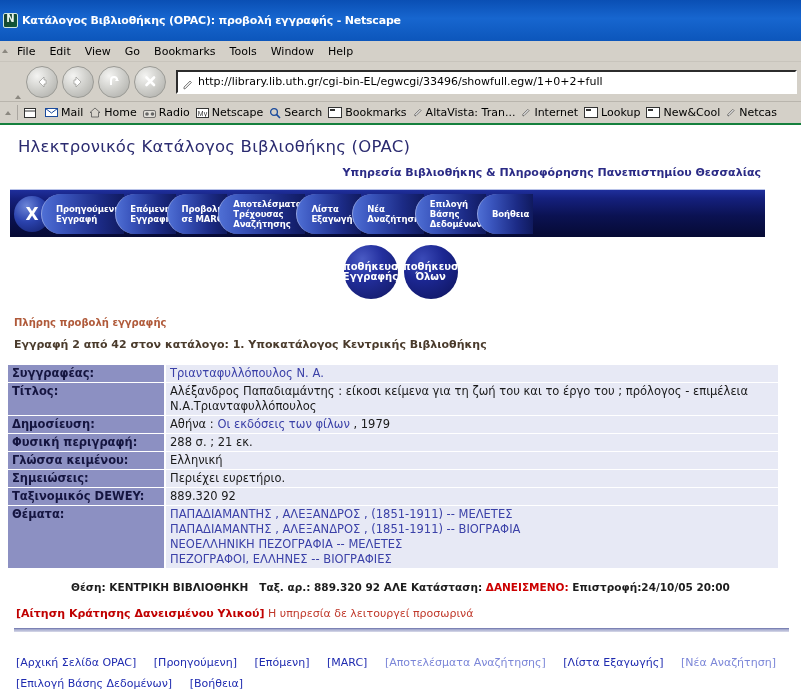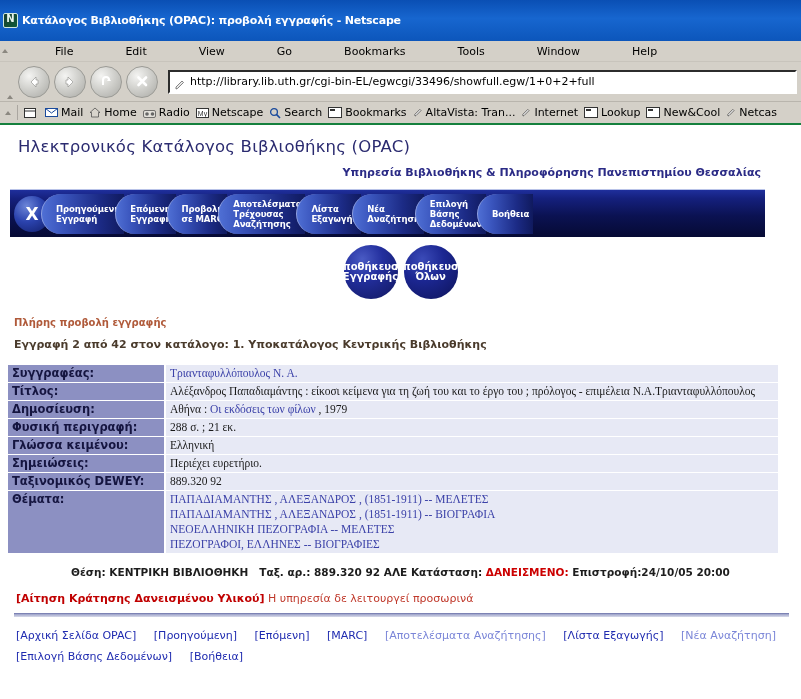--- a/index.html
+++ b/index.html
@@ -54,30 +54,29 @@
   .menu-gripper .tri {
     width: 0; height: 0;
     border-left: 3px solid transparent;
     border-right: 3px solid transparent;
     border-bottom: 4px solid #8b8880;
   }
   .menu-item {
     font-size: 11px; color: #000000;
     padding: 2px 7px;
     white-space: nowrap;
-    margin-left: 38px;
   }
 
   
   .navbar {
     height: 39px;
     background: #d4d0c8;
     display: flex; align-items: center;
     border-bottom: 1px solid #b9b5ad;
-    padding-left: 4px;
+    padding-left: 12px;
   }
   .nav-gripper {
     width: 12px; height: 39px;
     display: flex; align-items: flex-end; justify-content: center;
     padding-bottom: 5px; flex: none;
   }
   .nav-gripper .tri {
     width: 0; height: 0;
     border-left: 3px solid transparent;
     border-right: 3px solid transparent;
@@ -252,21 +251,20 @@
     background: #8c90c2;
     color: #151540;
     font-weight: bold;
     border-right: 2px solid #ffffff;
     white-space: nowrap;
   }
   td.val {
     background: #e7e9f5;
     color: #1a1a1a;
     border-left: 2px solid #6e73ab;
-    font-family: Liberation Serif, serif;
   }
   td.val a, .lnk {
     color: #3b41a8;
     text-decoration: none;
   }
 
   .holdings {
     font-size: 10.5px;
     font-weight: bold;
     color: #1d1d1d;
@@ -285,21 +283,21 @@
 
   .hr {
     margin: 8px 12px 0 14px;
     height: 3px;
     background: linear-gradient(to bottom, #9aa0c8, #d8dae9);
     border-top: 1px solid #7c82b4;
   }
 
   .footlinks {
     font-size: 11px;
-    padding: 12px 0 0 16px;
+    padding: 24px 0 0 16px;
     white-space: nowrap;
     color: #2222aa;
   }
   .footlinks .fl { color: #1f2bb0; margin-right: 14px; }
   .footlinks .fl.dim { color: #7b86d8; }
   .footlinks2 {
     font-size: 11px;
     padding: 8px 0 0 16px;
     white-space: nowrap;
     color: #2222aa;

